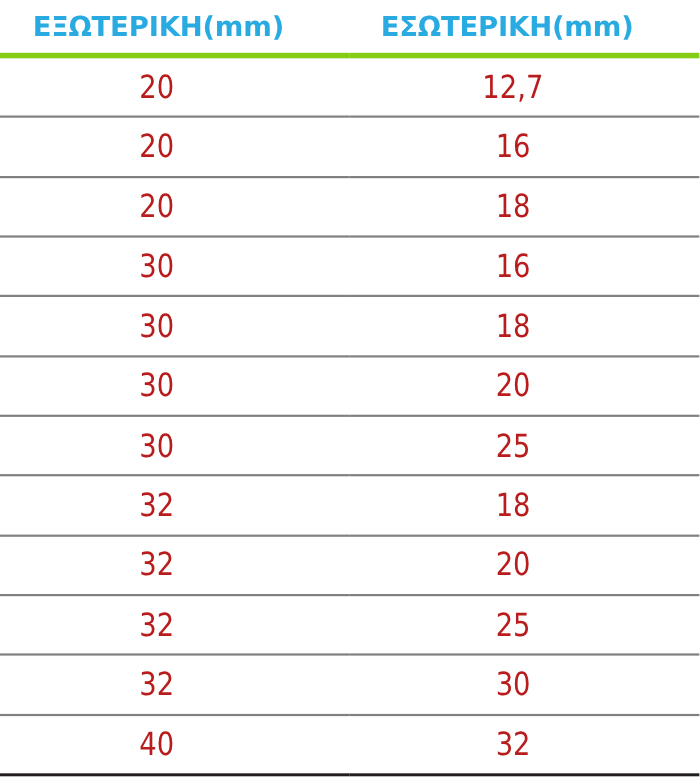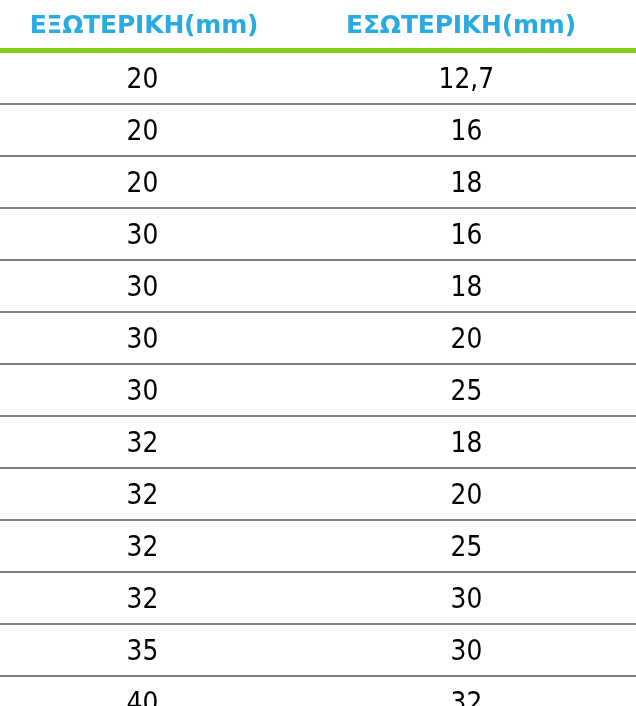--- a/index.html
+++ b/index.html
@@ -51,21 +51,21 @@
 
   
   tbody tr { height: 50px; }
 
   tbody td {
     padding: 0;
     height: 50px;
     vertical-align: middle;
     text-align: center;
     border-bottom: 2px solid #808080;
-    color: #000000;
+    color: #b91c1c;
     font-family: "DejaVu Sans", "Liberation Sans", sans-serif;
     font-weight: normal;
     font-size: 29px;
     line-height: 1;
   }
 
   tbody td .cell-value {
     display: inline-block;
     transform: scaleX(0.86);
     transform-origin: center;
@@ -136,21 +136,17 @@
       </tr>
       <tr>
         <td class="c-outer"><span class="cell-value">32</span></td>
         <td class="c-inner"><span class="cell-value">25</span></td>
       </tr>
       <tr>
         <td class="c-outer"><span class="cell-value">32</span></td>
         <td class="c-inner"><span class="cell-value">30</span></td>
       </tr>
       <tr>
-        <td class="c-outer"><span class="cell-value">35</span></td>
-        <td class="c-inner"><span class="cell-value">30</span></td>
-      </tr>
-      <tr>
         <td class="c-outer"><span class="cell-value">40</span></td>
         <td class="c-inner"><span class="cell-value">32</span></td>
       </tr>
     </tbody>
 </table>
 
 </body></html>

